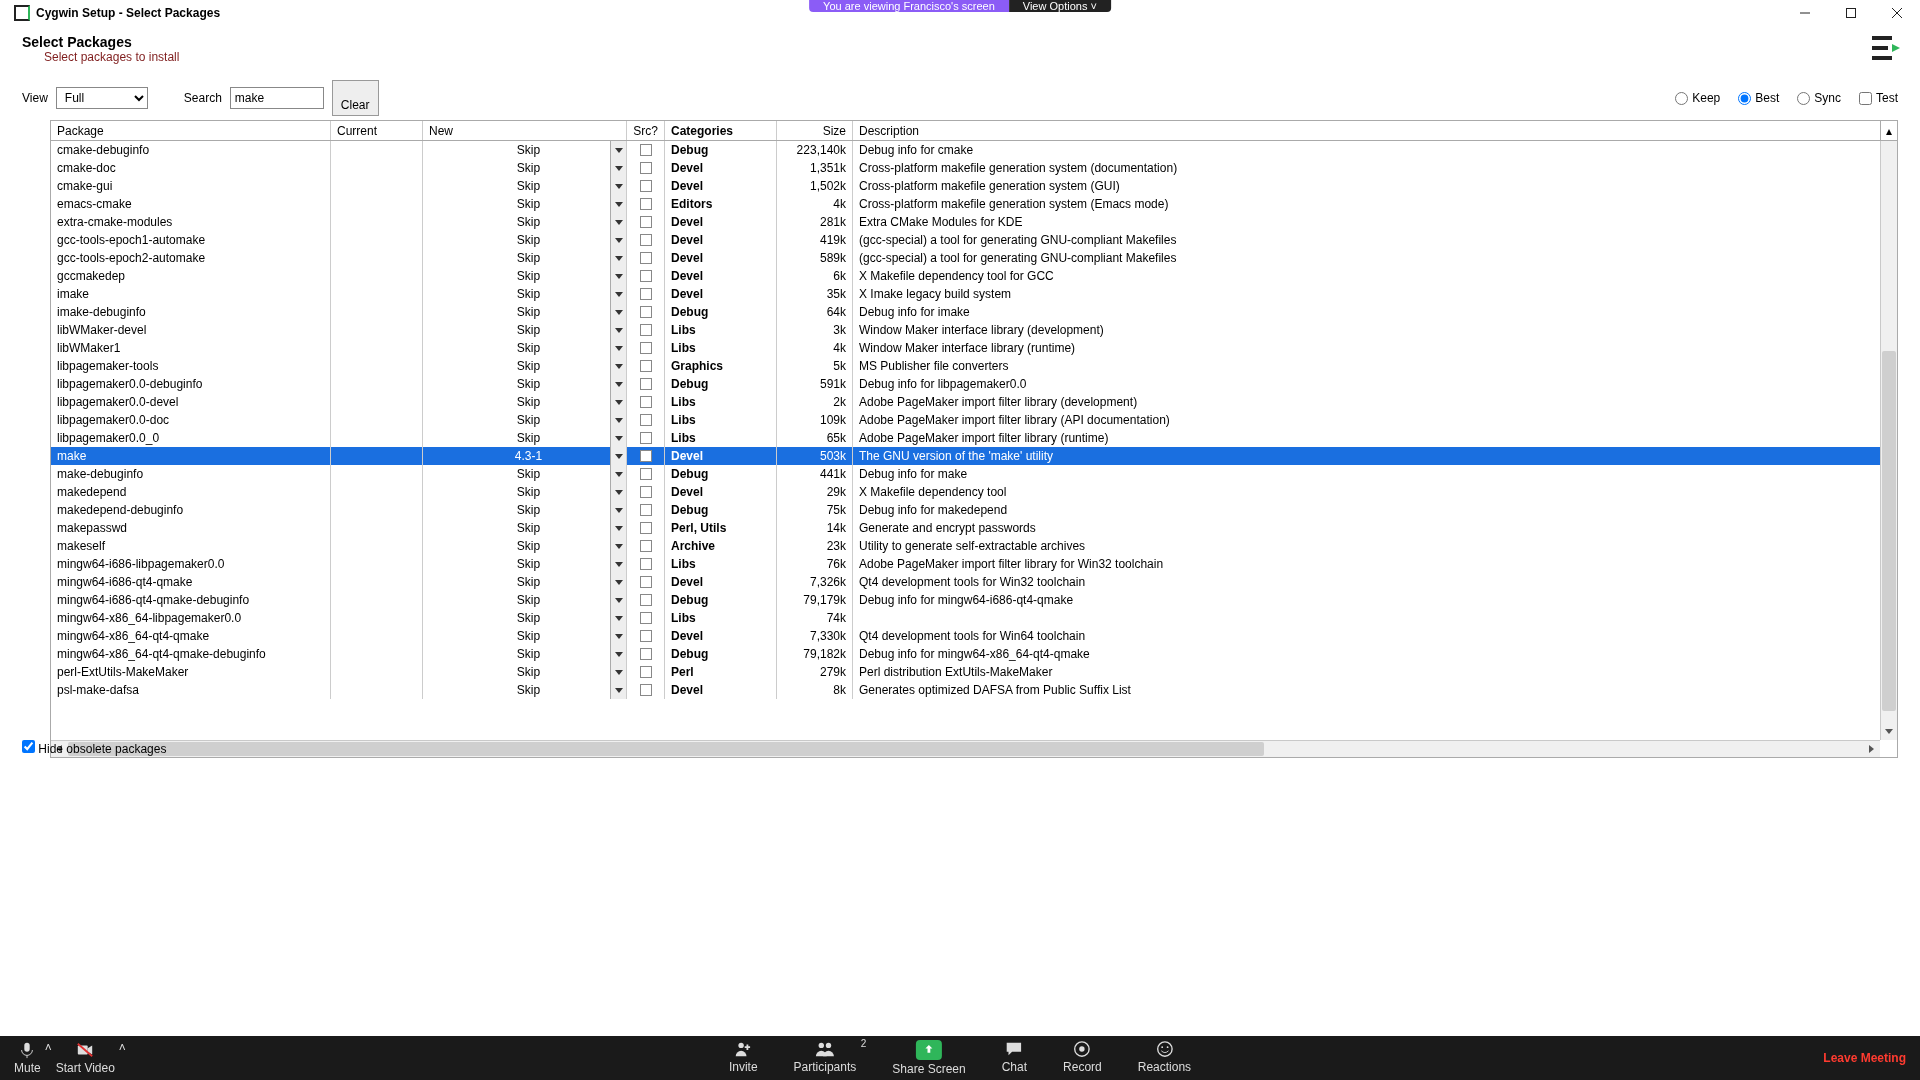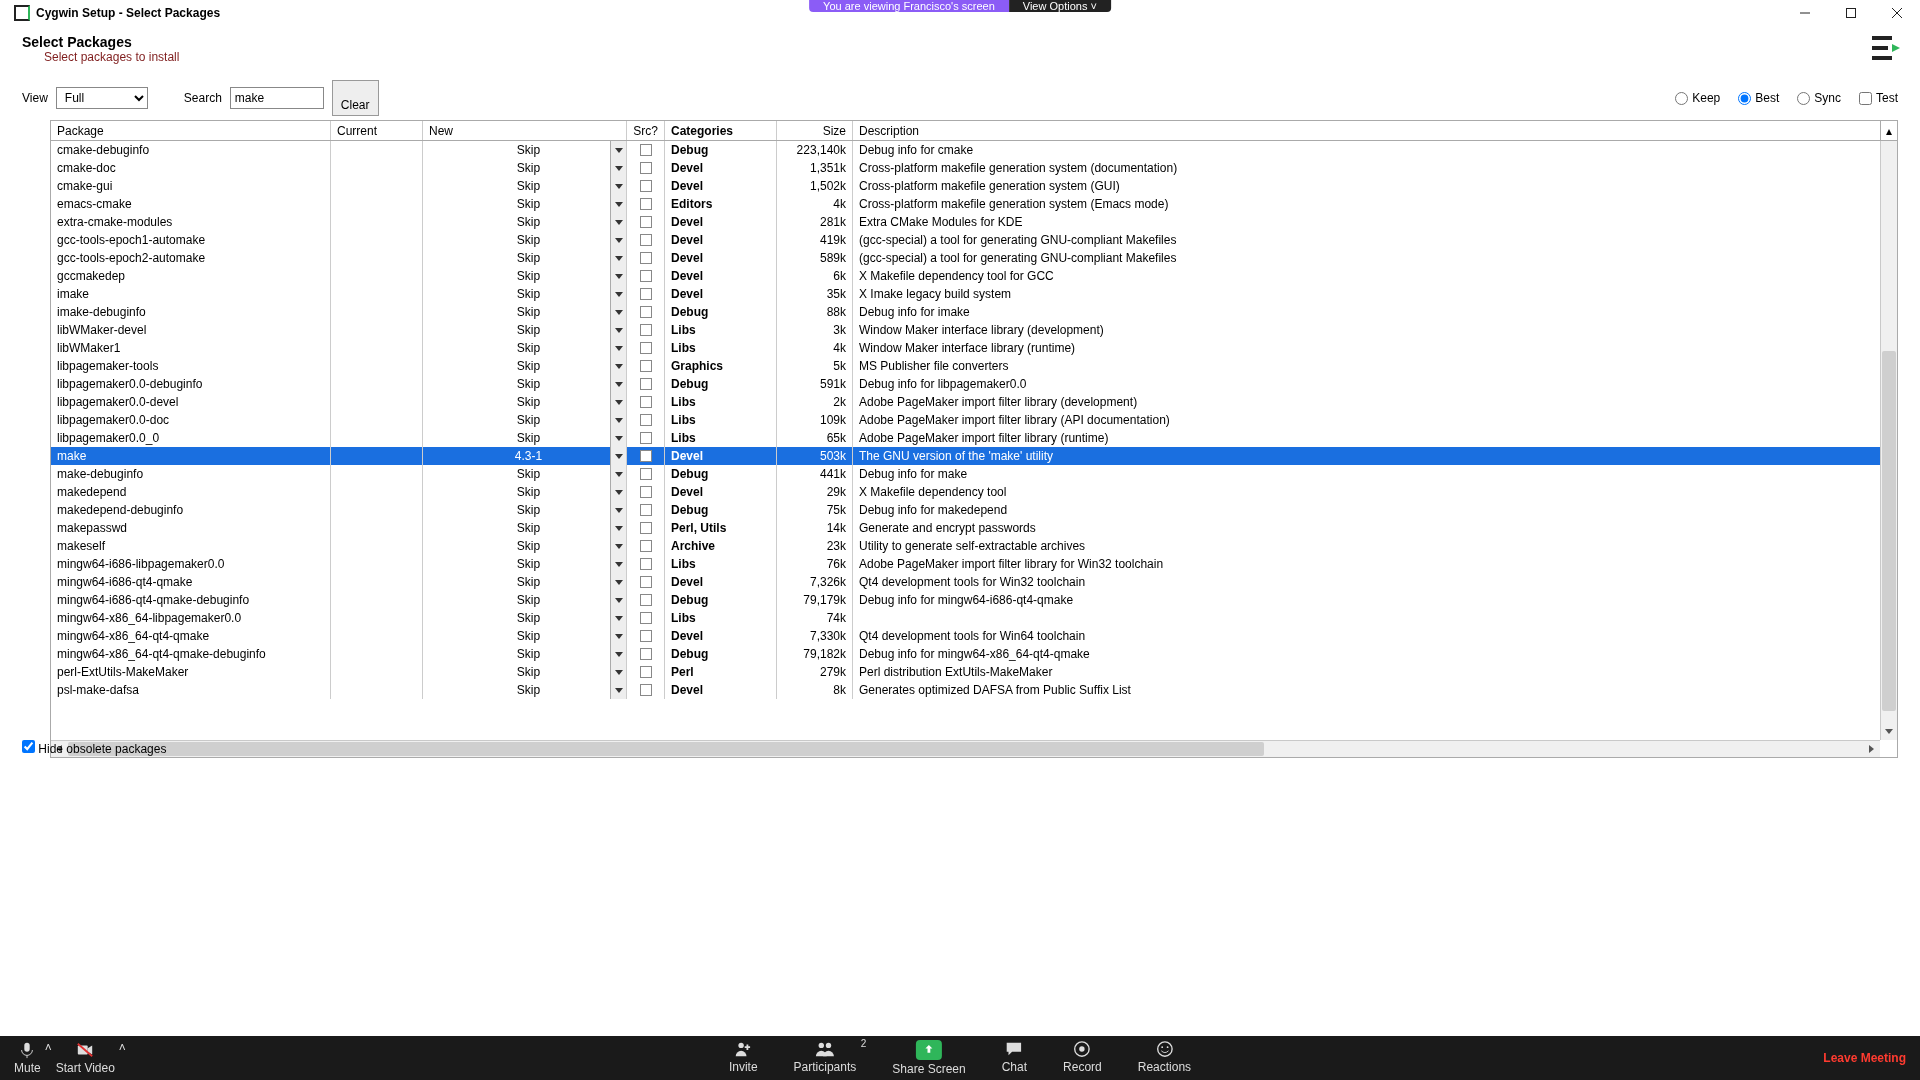--- a/index.html
+++ b/index.html
@@ -299,21 +299,21 @@
           <div class="col package">imake-debuginfo</div>
           <div class="col current"></div>
           <div class="col new">
             <span class="val">Skip</span>
             <span class="new-combo"></span>
           </div>
           <div class="col src">
             <span class="src-box"></span>
           </div>
           <div class="col cat">Debug</div>
-          <div class="col size">88k</div>
+          <div class="col size">64k</div>
           <div class="col desc">Debug info for imake</div>
         </div>
         <div class="row">
           <div class="col package">libWMaker-devel</div>
           <div class="col current"></div>
           <div class="col new">
             <span class="val">Skip</span>
             <span class="new-combo"></span>
           </div>
           <div class="col src">

